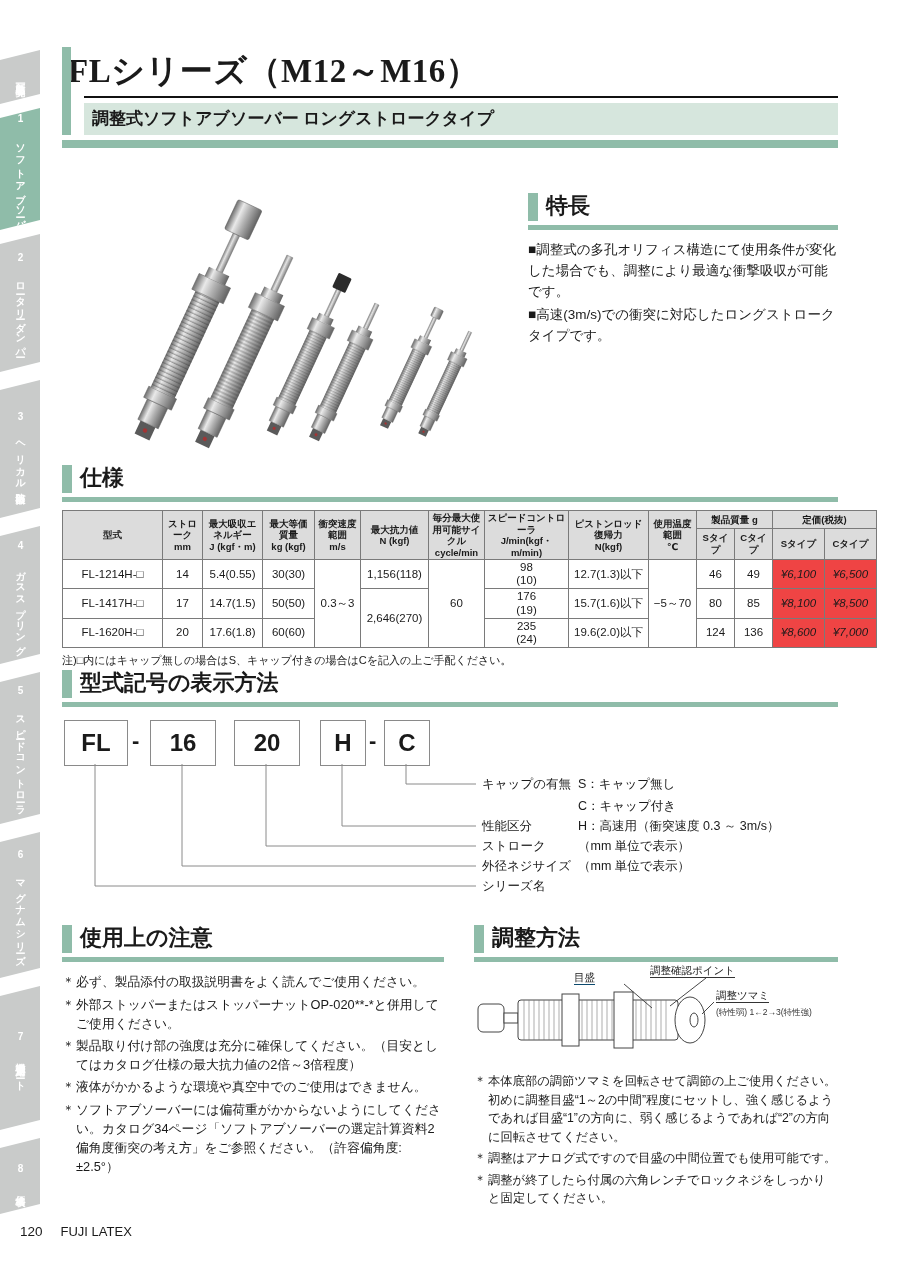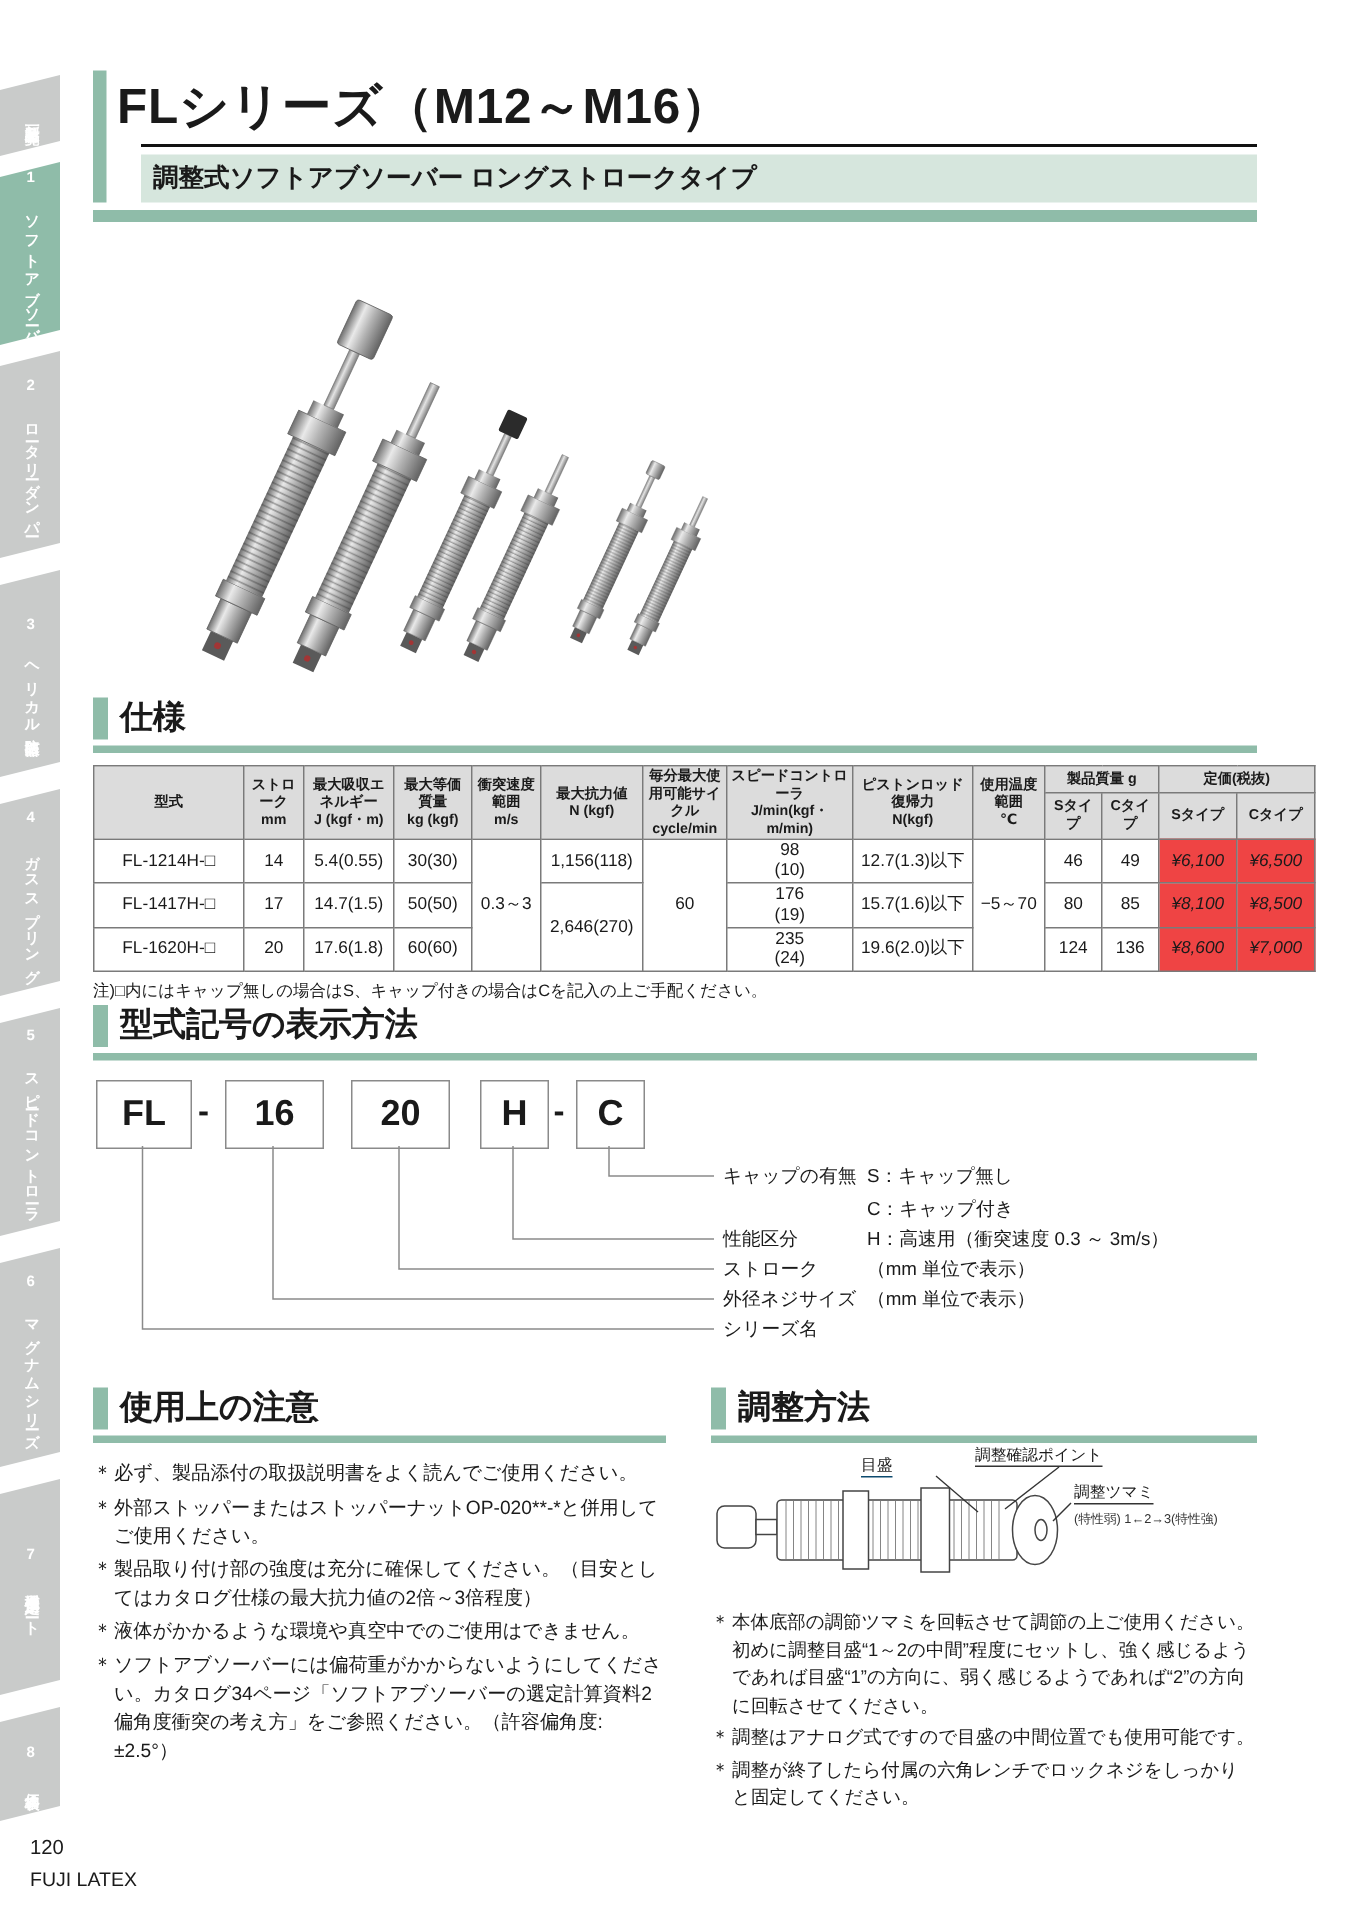--- a/index.html
+++ b/index.html
@@ -17,21 +17,21 @@
   }
   .side-tab.active{background:#8fbca9;}
   .side-tab span{
     writing-mode:vertical-rl;text-orientation:upright;
     font-size:10px;font-weight:bold;letter-spacing:1px;line-height:1;
   }
   
   .main{position:absolute;left:62px;top:45px;width:776px;height:1227px;}
   
   .title-block{position:absolute;top:0;left:0;width:776px;}
-  .title-inner{position:relative;padding-left:16px;}
+  .title-inner{position:relative;padding-left:6px;font-family:Liberation Serif, serif;}
   .title-inner::before{
     content:"";position:absolute;left:0;top:2px;bottom:0;width:9px;background:#8fbca9;
   }
   .page-title{font-size:33px;font-weight:bold;letter-spacing:.5px;margin:0;padding:4px 0 6px 0;}
   .title-rule{border-bottom:2px solid #111;margin-left:16px;margin-top:-4px;}
   .subtitle-band{
     margin-left:16px;margin-top:5px;background:#d6e6dd;
     font-size:17px;font-weight:bold;padding:4px 8px 5px 8px;
   }
   .title-greenbar{height:8px;background:#8fbca9;margin-top:5px;}
@@ -76,21 +76,21 @@
   .notes-row{position:absolute;top:880px;left:0;width:776px;}
   .precautions{position:absolute;left:0;top:0;width:382px;}
   .adjustment{position:absolute;left:412px;top:0;width:364px;}
   .star-list{margin-top:10px;font-size:12.8px;line-height:1.5;}
   .star-item{display:flex;margin-bottom:3px;}
   .star-item .mark{flex:0 0 14px;}
   .adj-diagram{position:relative;height:100px;margin-top:6px;}
   .adj-label{position:absolute;font-size:10.5px;line-height:1.1;}
   .adj-label.small{font-size:8.5px;color:#333;}
   
-  .footer{position:absolute;left:20px;top:1224px;font-size:13px;display:flex;gap:6px;align-items:baseline;flex-direction:column;}
+  .footer{position:absolute;left:20px;top:1224px;font-size:13px;display:flex;gap:18px;align-items:baseline;}
   .footer .pnum{font-size:13.5px;}
 </style>
 </head>
 <body>
 
 <div class="sidebar">
   <div class="side-tab" style="top:50px;height:54px;">
       <span>新製品一覧</span>
     </div>
   <div class="side-tab active" style="top:108px;height:122px;">
@@ -174,20 +174,27 @@
         <use href="#abs-base"></use>
       </g>
       <g transform="translate(322,242) rotate(25) scale(0.55)">
         <use href="#abs-base"></use>
         <rect x="-9" y="-237" width="18" height="18" rx="2" fill="url(#mg)" stroke="#5e5e5e" stroke-width="0.5"></rect>
       </g>
       <g transform="translate(360,250) rotate(25) scale(0.52)">
         <use href="#abs-base"></use>
       </g>
     </svg>
+    <div class="features">
+      <div class="sec-head">特長</div>
+      <div class="feature-list">
+        <div class="feature-item">■調整式の多孔オリフィス構造にて使用条件が変化した場合でも、調整により最適な衝撃吸収が可能です。</div>
+        <div class="feature-item">■高速(3m/s)での衝突に対応したロングストロークタイプです。</div>
+      </div>
+    </div>
   </div>
 
   <div class="specs">
     <div class="sec-head">仕様</div>
     <table class="spec-table">
       <colgroup>
         <col style="width:100px">
           <col style="width:40px">
           <col style="width:60px">
           <col style="width:52px">

